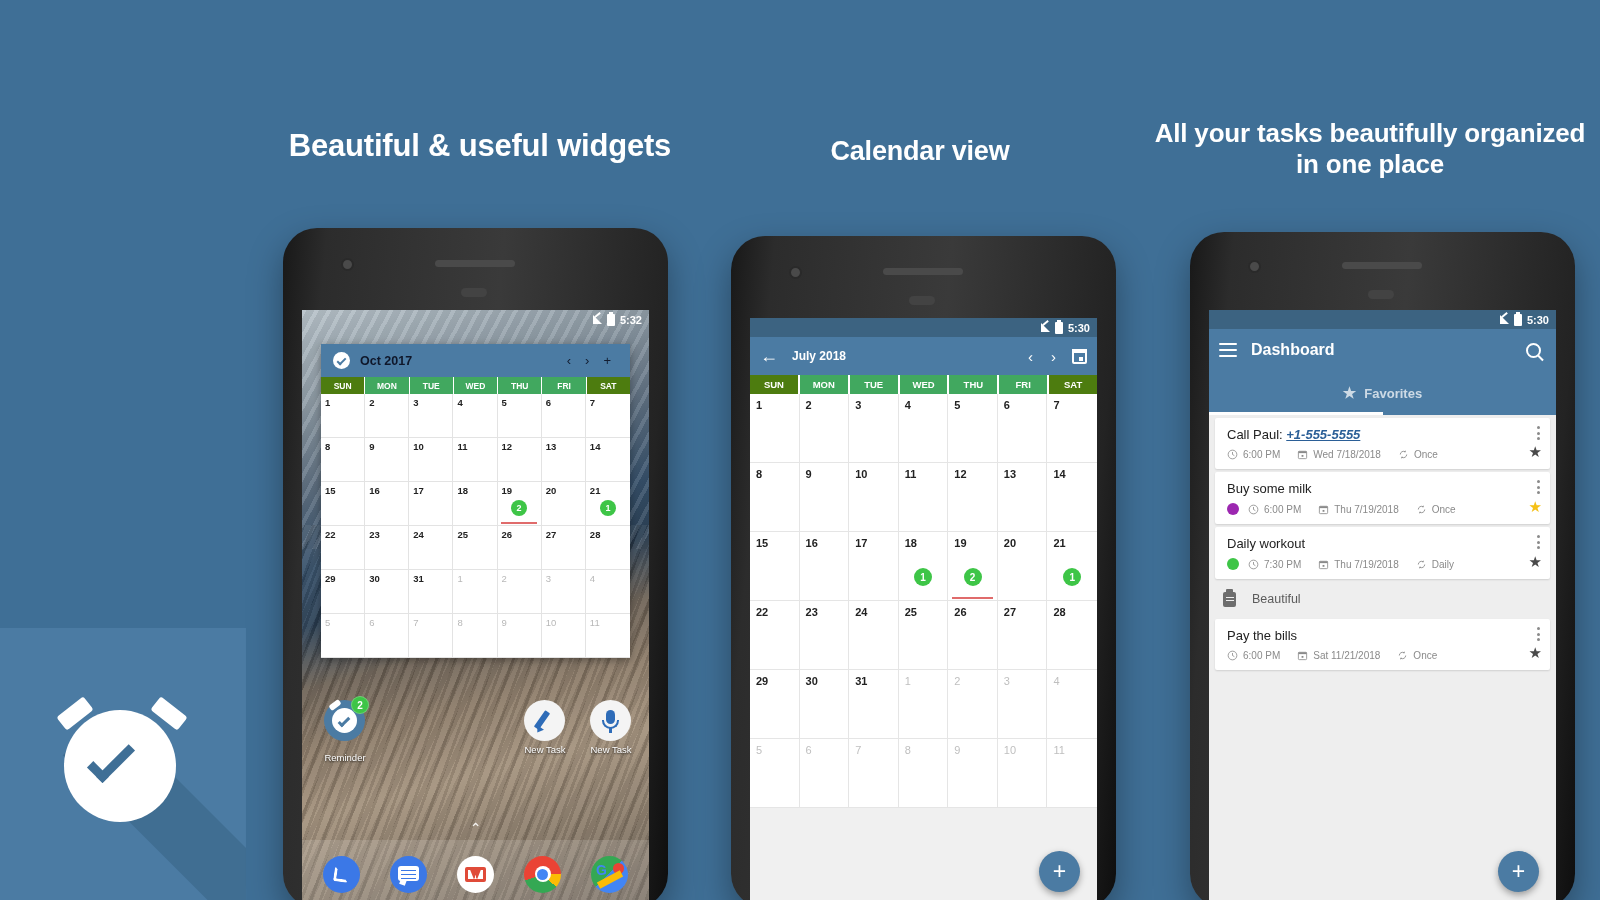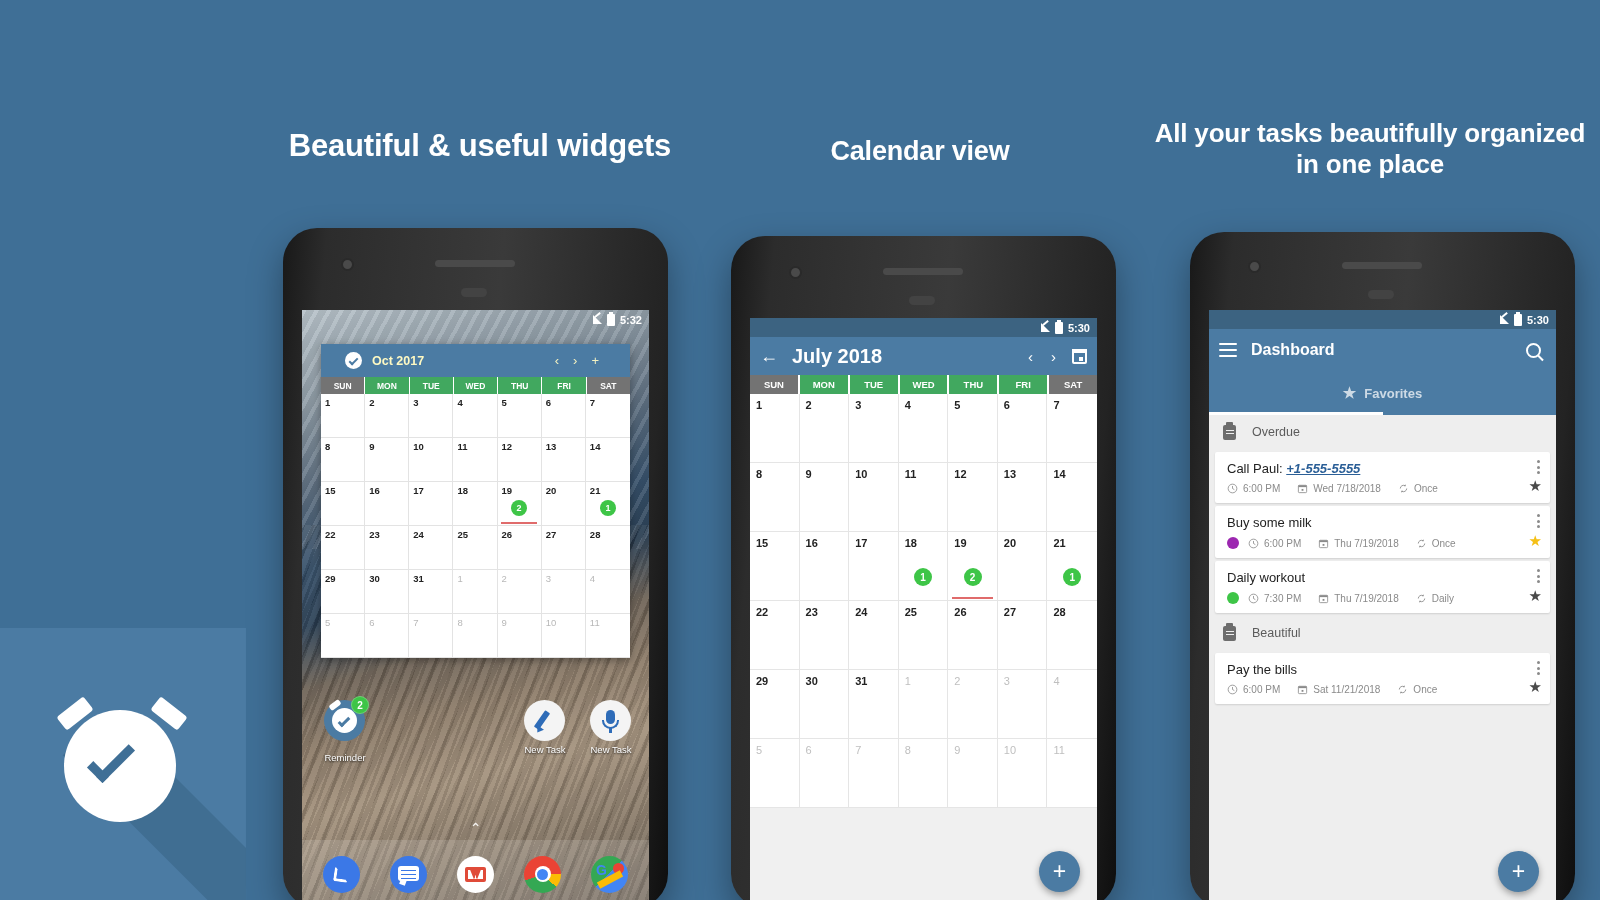--- a/index.html
+++ b/index.html
@@ -100,41 +100,41 @@
     opacity:.8;
   }
   #p1-wall::after {
     content:''; position:absolute; left:0; top:0; right:0; height:40%;
     background: repeating-linear-gradient(118deg, rgba(255,255,255,.10) 0 4px, rgba(0,0,0,.06) 4px 11px);
   }
 
   .wcal { position:absolute; left:19px; top:34px; width:309px; background:#fff;
           box-shadow:0 2px 8px rgba(0,0,0,.35); }
   .wcal-head {
-    height:33px; background:#4b7ba3; display:flex; align-items:center; color:#fef9c3;
-    padding: 0 24px;
+    height:33px; background:#4b7ba3; display:flex; align-items:center; color:#0f172a;
+    padding: 0 12px;
   }
   .wcal-icon {
     width:17px; height:17px; border-radius:50%; background:#fff; position:relative;
     margin-right:10px; flex:none;
   }
   .wcal-icon::after {
     content:''; position:absolute; left:4px; top:6px; width:7px; height:3px;
     border-left:2.2px solid #4b7ba3; border-bottom:2.2px solid #4b7ba3; transform:rotate(-45deg);
   }
   .wcal-title { font-size:12.5px; font-weight:bold; flex:1; }
   .wcal-nav { font-size:13px; padding:0 7px; opacity:.95; }
   .wcal-dow { display:flex; }
   .wcal-dow div {
     flex:1; text-align:center; font-size:8.5px; font-weight:bold; color:#fff;
     padding:3.5px 0; border-right:1.5px solid #fff;
   }
   .wcal-dow div:last-child { border-right:none; }
   .dow-green { background:#41a85f; }
-  .dow-red   { background:#737373; }
+  .dow-red   { background:#4d7c0f; }
   .wcal-grid { display:grid; grid-template-columns:repeat(7,1fr); }
   .wcal-cell {
     height:44px; border-right:1px solid #e3e3e3; border-bottom:1px solid #e3e3e3;
     position:relative; background:#fff;
   }
   .wcal-cell:nth-child(7n) { border-right:none; }
   .wcal-cell span.dn {
     position:absolute; left:4px; top:3px; font-size:9.5px; font-weight:bold; color:#222;
   }
   .wcal-cell.dim span.dn { color:#b8b8b8; font-weight:normal; }
@@ -167,21 +167,21 @@
   .dockicon { width:37px; height:37px; border-radius:50%; position:relative; }
   .up-chevron {
     position:absolute; left:50%; transform:translateX(-50%); bottom:72px;
     color:#fff; font-size:14px; opacity:.9;
   }
 
   
   .appbar {
     height:38px; background:#4b7ba3; display:flex; align-items:center; color:#fff; padding:0 10px;
   }
-  .appbar-title { font-size:20px; font-weight:bold; flex:1; }
+  .appbar-title { font-size:12px; font-weight:bold; flex:1; }
   .fcal-dow { display:flex; }
   .fcal-dow div {
     flex:1; text-align:center; font-size:9.5px; font-weight:bold; color:#fff;
     padding:4px 0; border-right:2px solid #fff;
   }
   .fcal-dow div:last-child { border-right:none; }
   .fcal-grid { display:grid; grid-template-columns:repeat(7,1fr); }
   .fcal-cell {
     height:69px; border-right:1px solid #e5e5e5; border-bottom:1px solid #e5e5e5;
     position:relative; background:#fff;
@@ -674,24 +674,20 @@
 
     <div class="tabs">
       <div class="tab inactive">
         <span style="font-size:15px;">★</span>
         <span>Favorites</span>
       </div>
       <div class="tab-underline"></div>
     </div>
 
     <div id="p3-list">
-        <div class="section-head">
-          <span class="clip-icon"></span>
-          <span class="stitle">Overdue</span>
-        </div>
         <div class="task-card">
           <div class="task-title">Call Paul: <span class="link">+1-555-5555</span></div>
           <div class="task-meta">
             <svg class="mini-ic" viewBox="0 0 24 24">
               <circle cx="12" cy="12" r="9.5" fill="none" stroke="#8a8a8a" stroke-width="1.8"></circle>
               <path d="M12 6.5V12l4 2.4" fill="none" stroke="#8a8a8a" stroke-width="1.8"></path>
             </svg>
             <span>6:00 PM</span>
             <span class="sep"></span>
             <svg class="mini-ic" viewBox="0 0 24 24">

